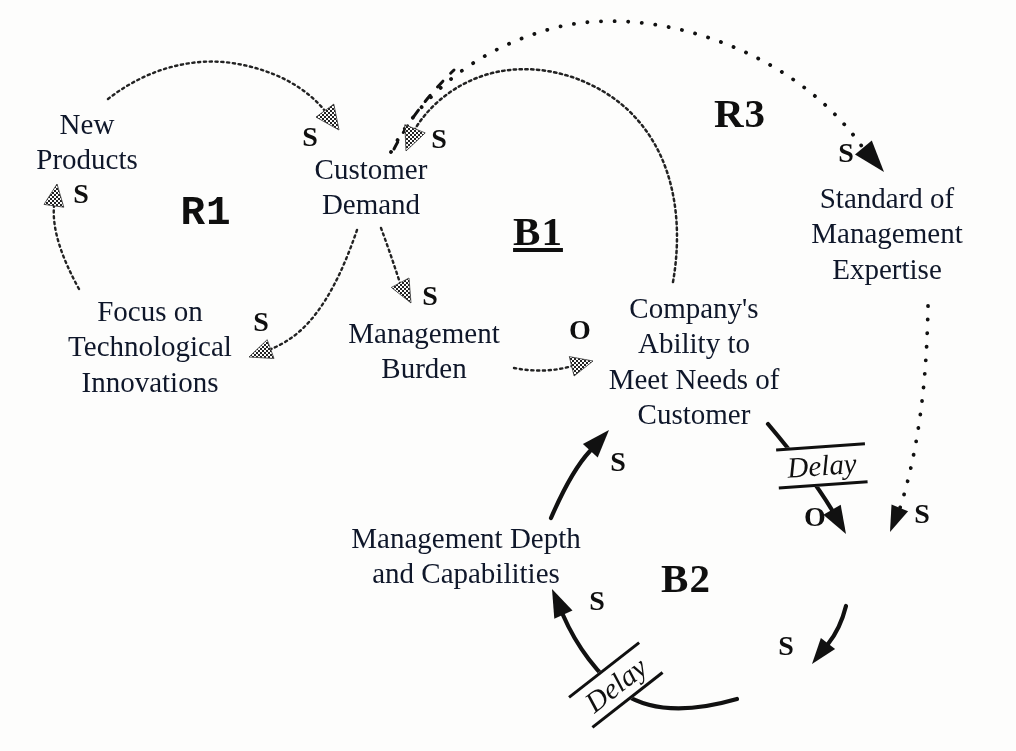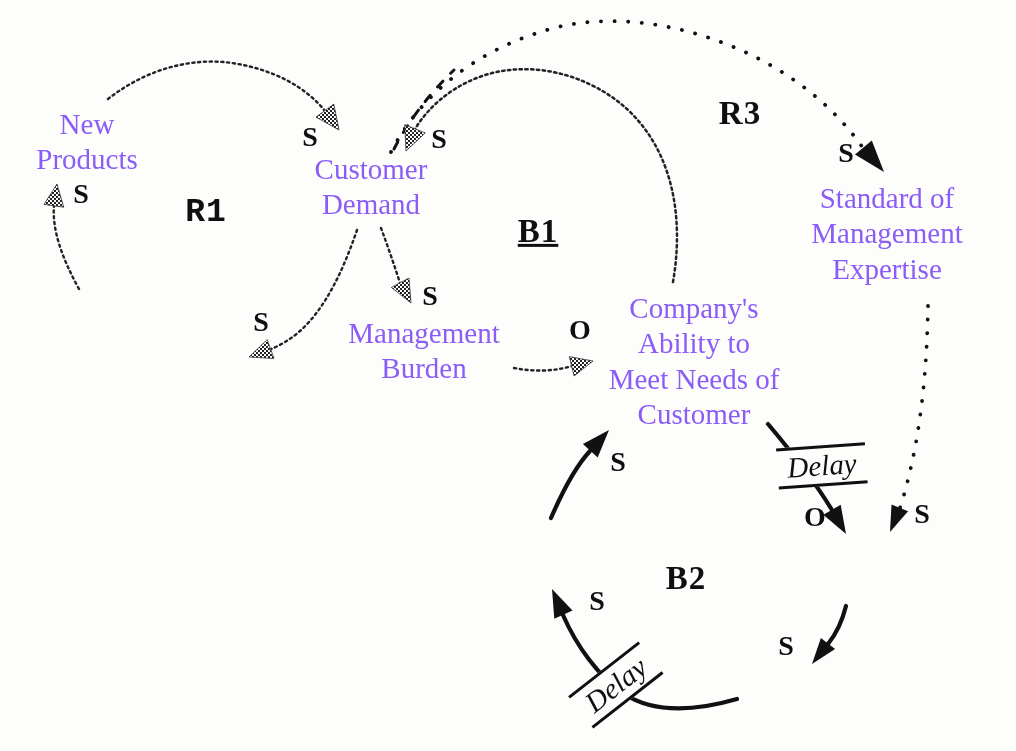--- a/index.html
+++ b/index.html
@@ -3,22 +3,22 @@
 <meta charset="utf-8">
 <style>
   html,body{margin:0;padding:0;background:#ffffff;}
   #canvas{
     position:relative;width:1016px;height:751px;background:#fdfdfc;overflow:hidden;
     font-family:"Liberation Serif","DejaVu Serif",serif;color:#111;
   }
   #wires{position:absolute;left:0;top:0;}
   .lbl{position:absolute;transform:translate(-50%,-50%);text-align:center;
        white-space:pre-line;line-height:1.22;user-select:none;}
-  .node{font-size:29px;color:#8b5cf6;text-align:center;}
-  .loop{font-size:33px;font-weight:bold;color:#0f0f0f;letter-spacing:1px;}
+  .node{font-size:29px;color:#0f172a;text-align:center;}
+  .loop{font-size:41px;font-weight:bold;color:#0f0f0f;letter-spacing:1px;}
   .pol{font-size:28px;font-weight:bold;color:#0f0f0f;}
   .delay{
     font-size:29px;font-style:italic;font-weight:500;color:#101010;
     border-top:3px solid #101010;border-bottom:3px solid #101010;
     padding:1px 10px;background:#fdfdfc;line-height:1.15;
   }
 </style>
 </head>
 <body>
 
@@ -65,29 +65,34 @@
     <polygon points="609,430 597.7,457.5 582.9,444.1" fill="#111"></polygon>
   </svg>
 
   <div class="lbl delay" style="left:822px;top:466px;transform:translate(-50%,-50%) rotate(-4deg);">Delay</div>
   <div class="lbl delay" style="left:616px;top:685px;transform:translate(-50%,-50%) rotate(-38deg);">Delay</div>
 
   <div class="lbl node" style="left:87px;top:142px;">New
 Products</div>
   <div class="lbl node" style="left:371px;top:187px;">Customer
 Demand</div>
+  <div class="lbl node" style="left:150px;top:347px;">Focus on
+Technological
+Innovations</div>
   <div class="lbl node" style="left:424px;top:351px;">Management
 Burden</div>
   <div class="lbl node" style="left:694px;top:362px;">Company's
 Ability to
 Meet Needs of
 Customer</div>
   <div class="lbl node" style="left:887px;top:234px;">Standard of
 Management
 Expertise</div>
+  <div class="lbl node" style="left:466px;top:556px;">Management Depth
+and Capabilities</div>
 
   <div class="lbl loop" style="left:206px;top:213px;font-family:Liberation Mono, monospace;">R1</div>
   <div class="lbl loop" style="left:538px;top:231px;text-decoration:underline;">B1</div>
   <div class="lbl loop" style="left:740px;top:113px;">R3</div>
   <div class="lbl loop" style="left:686px;top:578px;">B2</div>
 
   <div class="lbl pol" style="left:310px;top:137px;">S</div>
   <div class="lbl pol" style="left:439px;top:139px;">S</div>
   <div class="lbl pol" style="left:81px;top:194px;">S</div>
   <div class="lbl pol" style="left:261px;top:322px;">S</div>

